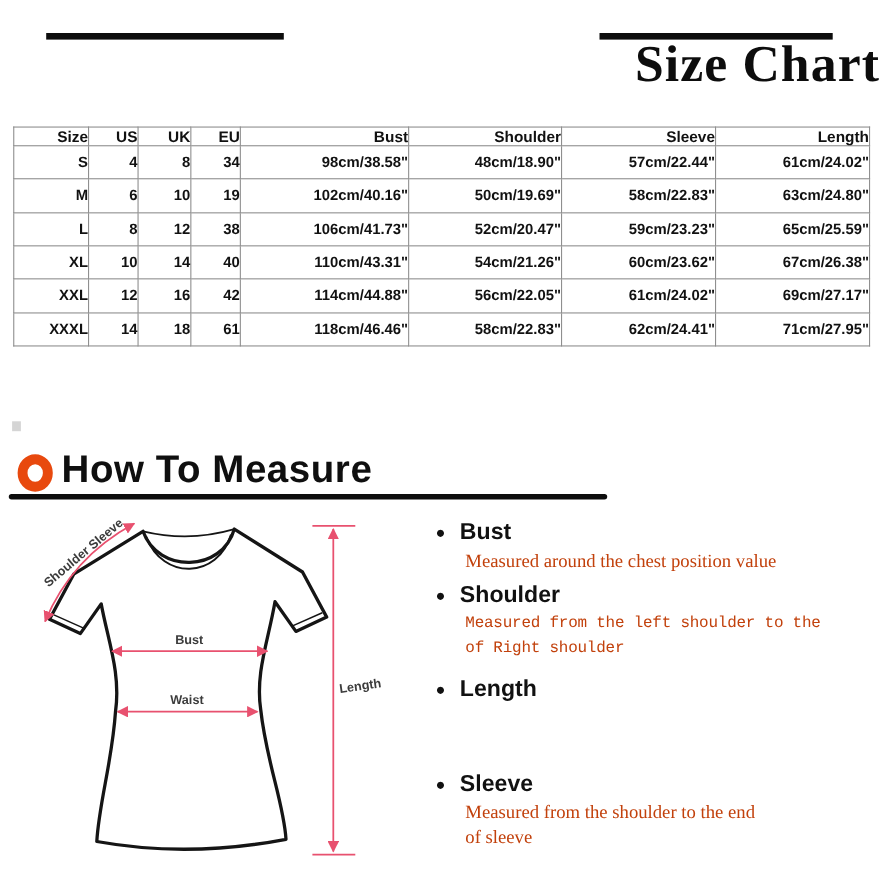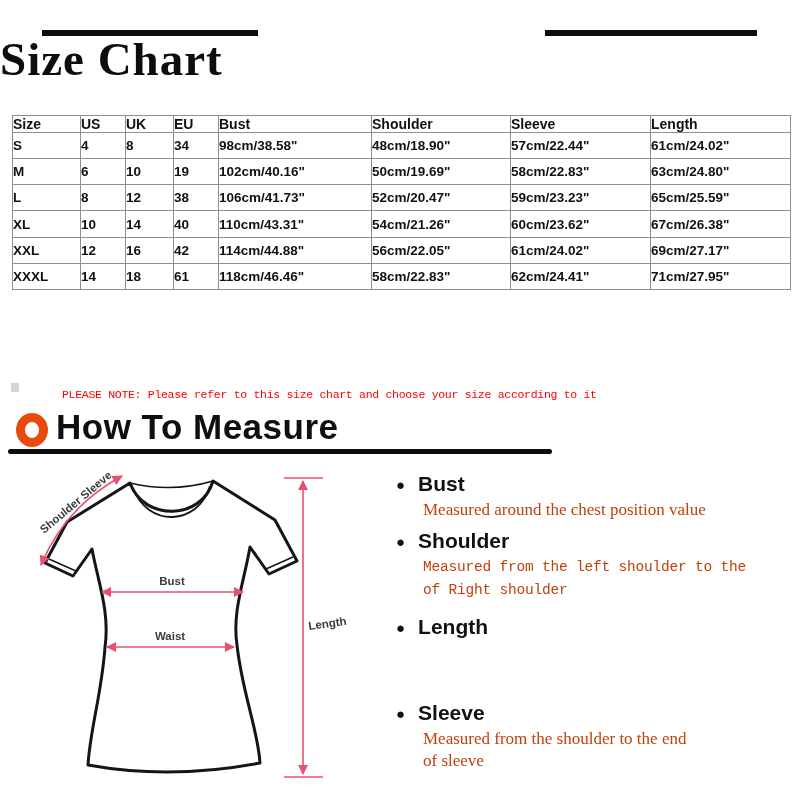--- a/index.html
+++ b/index.html
@@ -6,30 +6,30 @@
   .canvas {
     position:relative; width:800px; height:800px; background:#fff;
     font-family:"Liberation Sans", sans-serif; overflow:hidden;
   }
 
   
   .title-line { position:absolute; height:6px; background:#0d0d0d; top:30px; }
   .line-left  { left:42px;  width:216px; }
   .line-right { left:545px; width:212px; }
   .page-title {
-    position:absolute; top:1px; left:0; right:0; text-align:left;
+    position:absolute; top:1px; left:0; right:0; text-align:right;
     font-family:"Liberation Serif", serif; font-weight:700; font-size:47px;
     color:#0d0d0d; letter-spacing:1px;
   }
 
   
   .size-table {
-    position:absolute; left:12px; top:115px; width:778px; height:175px;
+    position:absolute; left:12px; top:115px; width:778px; height:200px;
     border-collapse:collapse; table-layout:fixed;
-    font-weight:bold; color:#111; text-align:left;
+    font-weight:bold; color:#111; text-align:right;
   }
   .size-table th, .size-table td { border:1px solid #8f8f8f; padding:0; }
   .size-table th { font-size:14px; }
   .size-table td { font-size:13.5px; }
 
   
   .artifact-square { position:absolute; left:11px; top:383px; width:8px; height:9px;
     background:#c7c7c7; opacity:.75; }
   .note {
     position:absolute; left:62px; top:388px; white-space:nowrap;
@@ -158,21 +158,20 @@
           <td>61</td>
           <td>118cm/46.46"</td>
           <td>58cm/22.83"</td>
           <td>62cm/24.41"</td>
           <td>71cm/27.95"</td>
         </tr>
       </tbody>
   </table>
 
   <div class="artifact-square"></div>
-  <div class="note">PLEASE NOTE: Please refer to this size chart and choose your size according to it</div>
   <span class="ring"></span>
   <div class="measure-title">How To Measure</div>
   <div class="underline"></div>
 
   <svg class="diagram" viewBox="0 0 380 338" xmlns="http://www.w3.org/2000/svg">
     <defs>
       <marker id="arrp" viewBox="0 0 10 10" refX="9" refY="5" markerWidth="6.5" markerHeight="6.5" orient="auto-start-reverse">
         <path d="M0,0 L10,5 L0,10 z" fill="#e8516f"></path>
       </marker>
     </defs>

